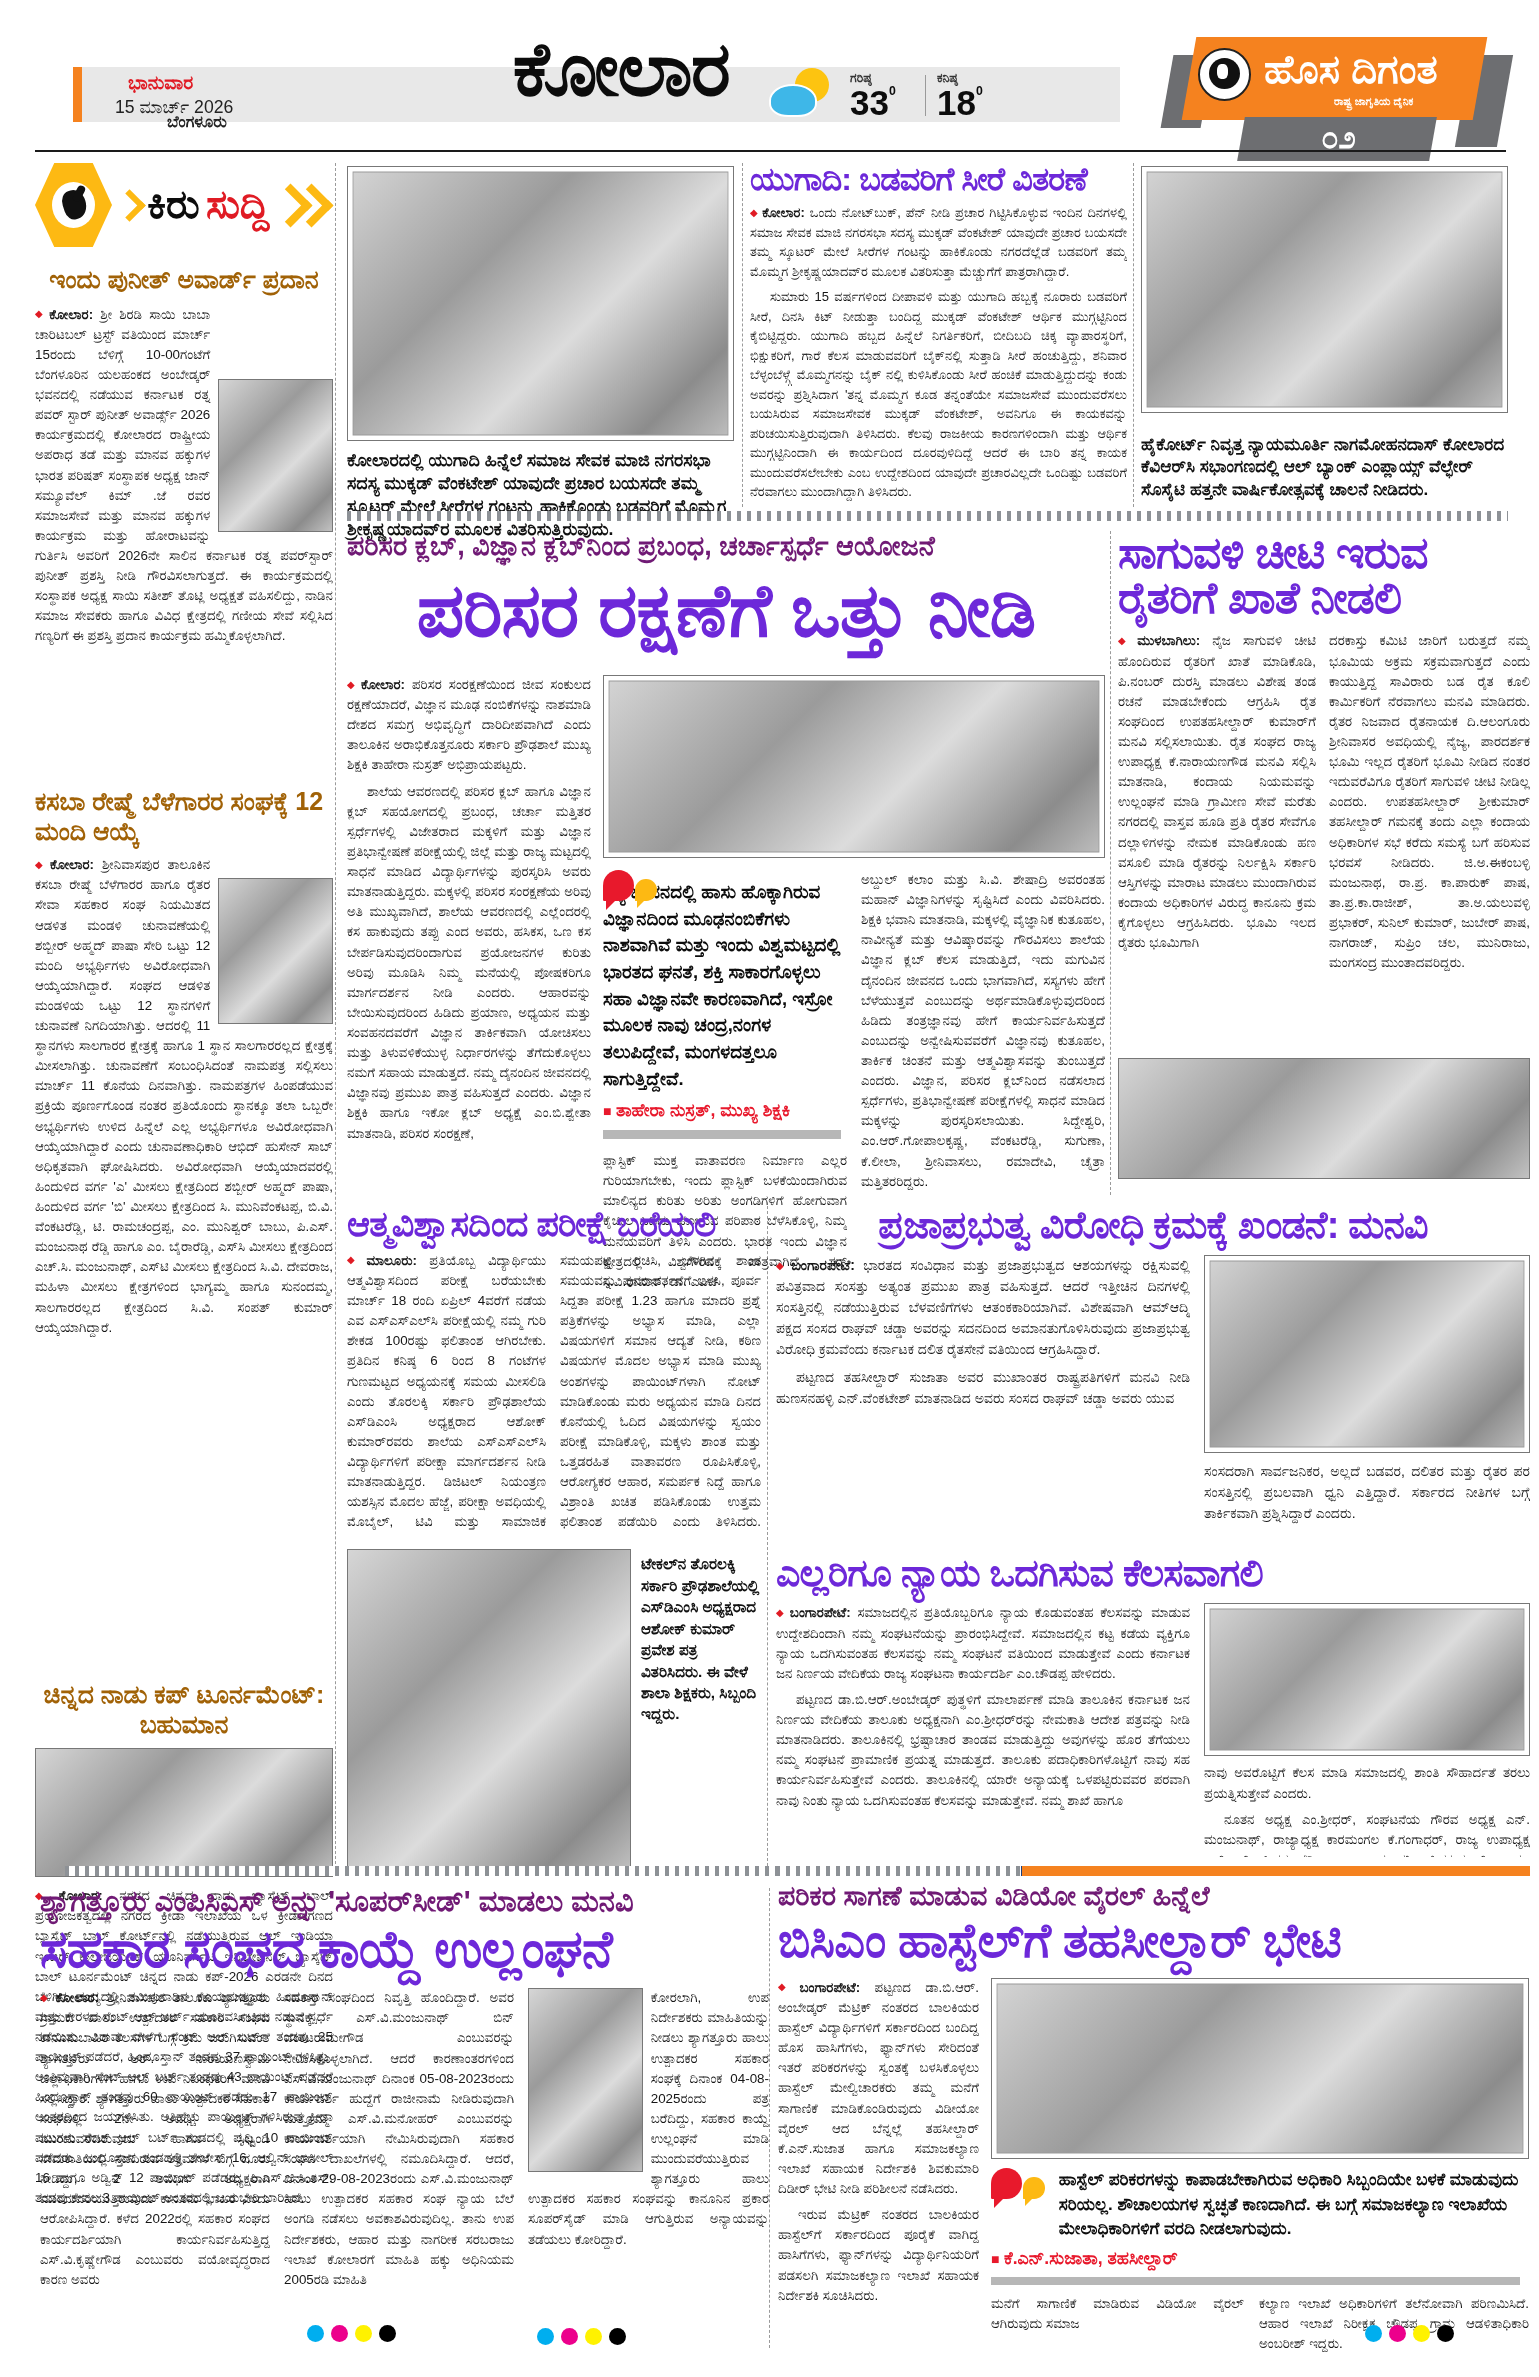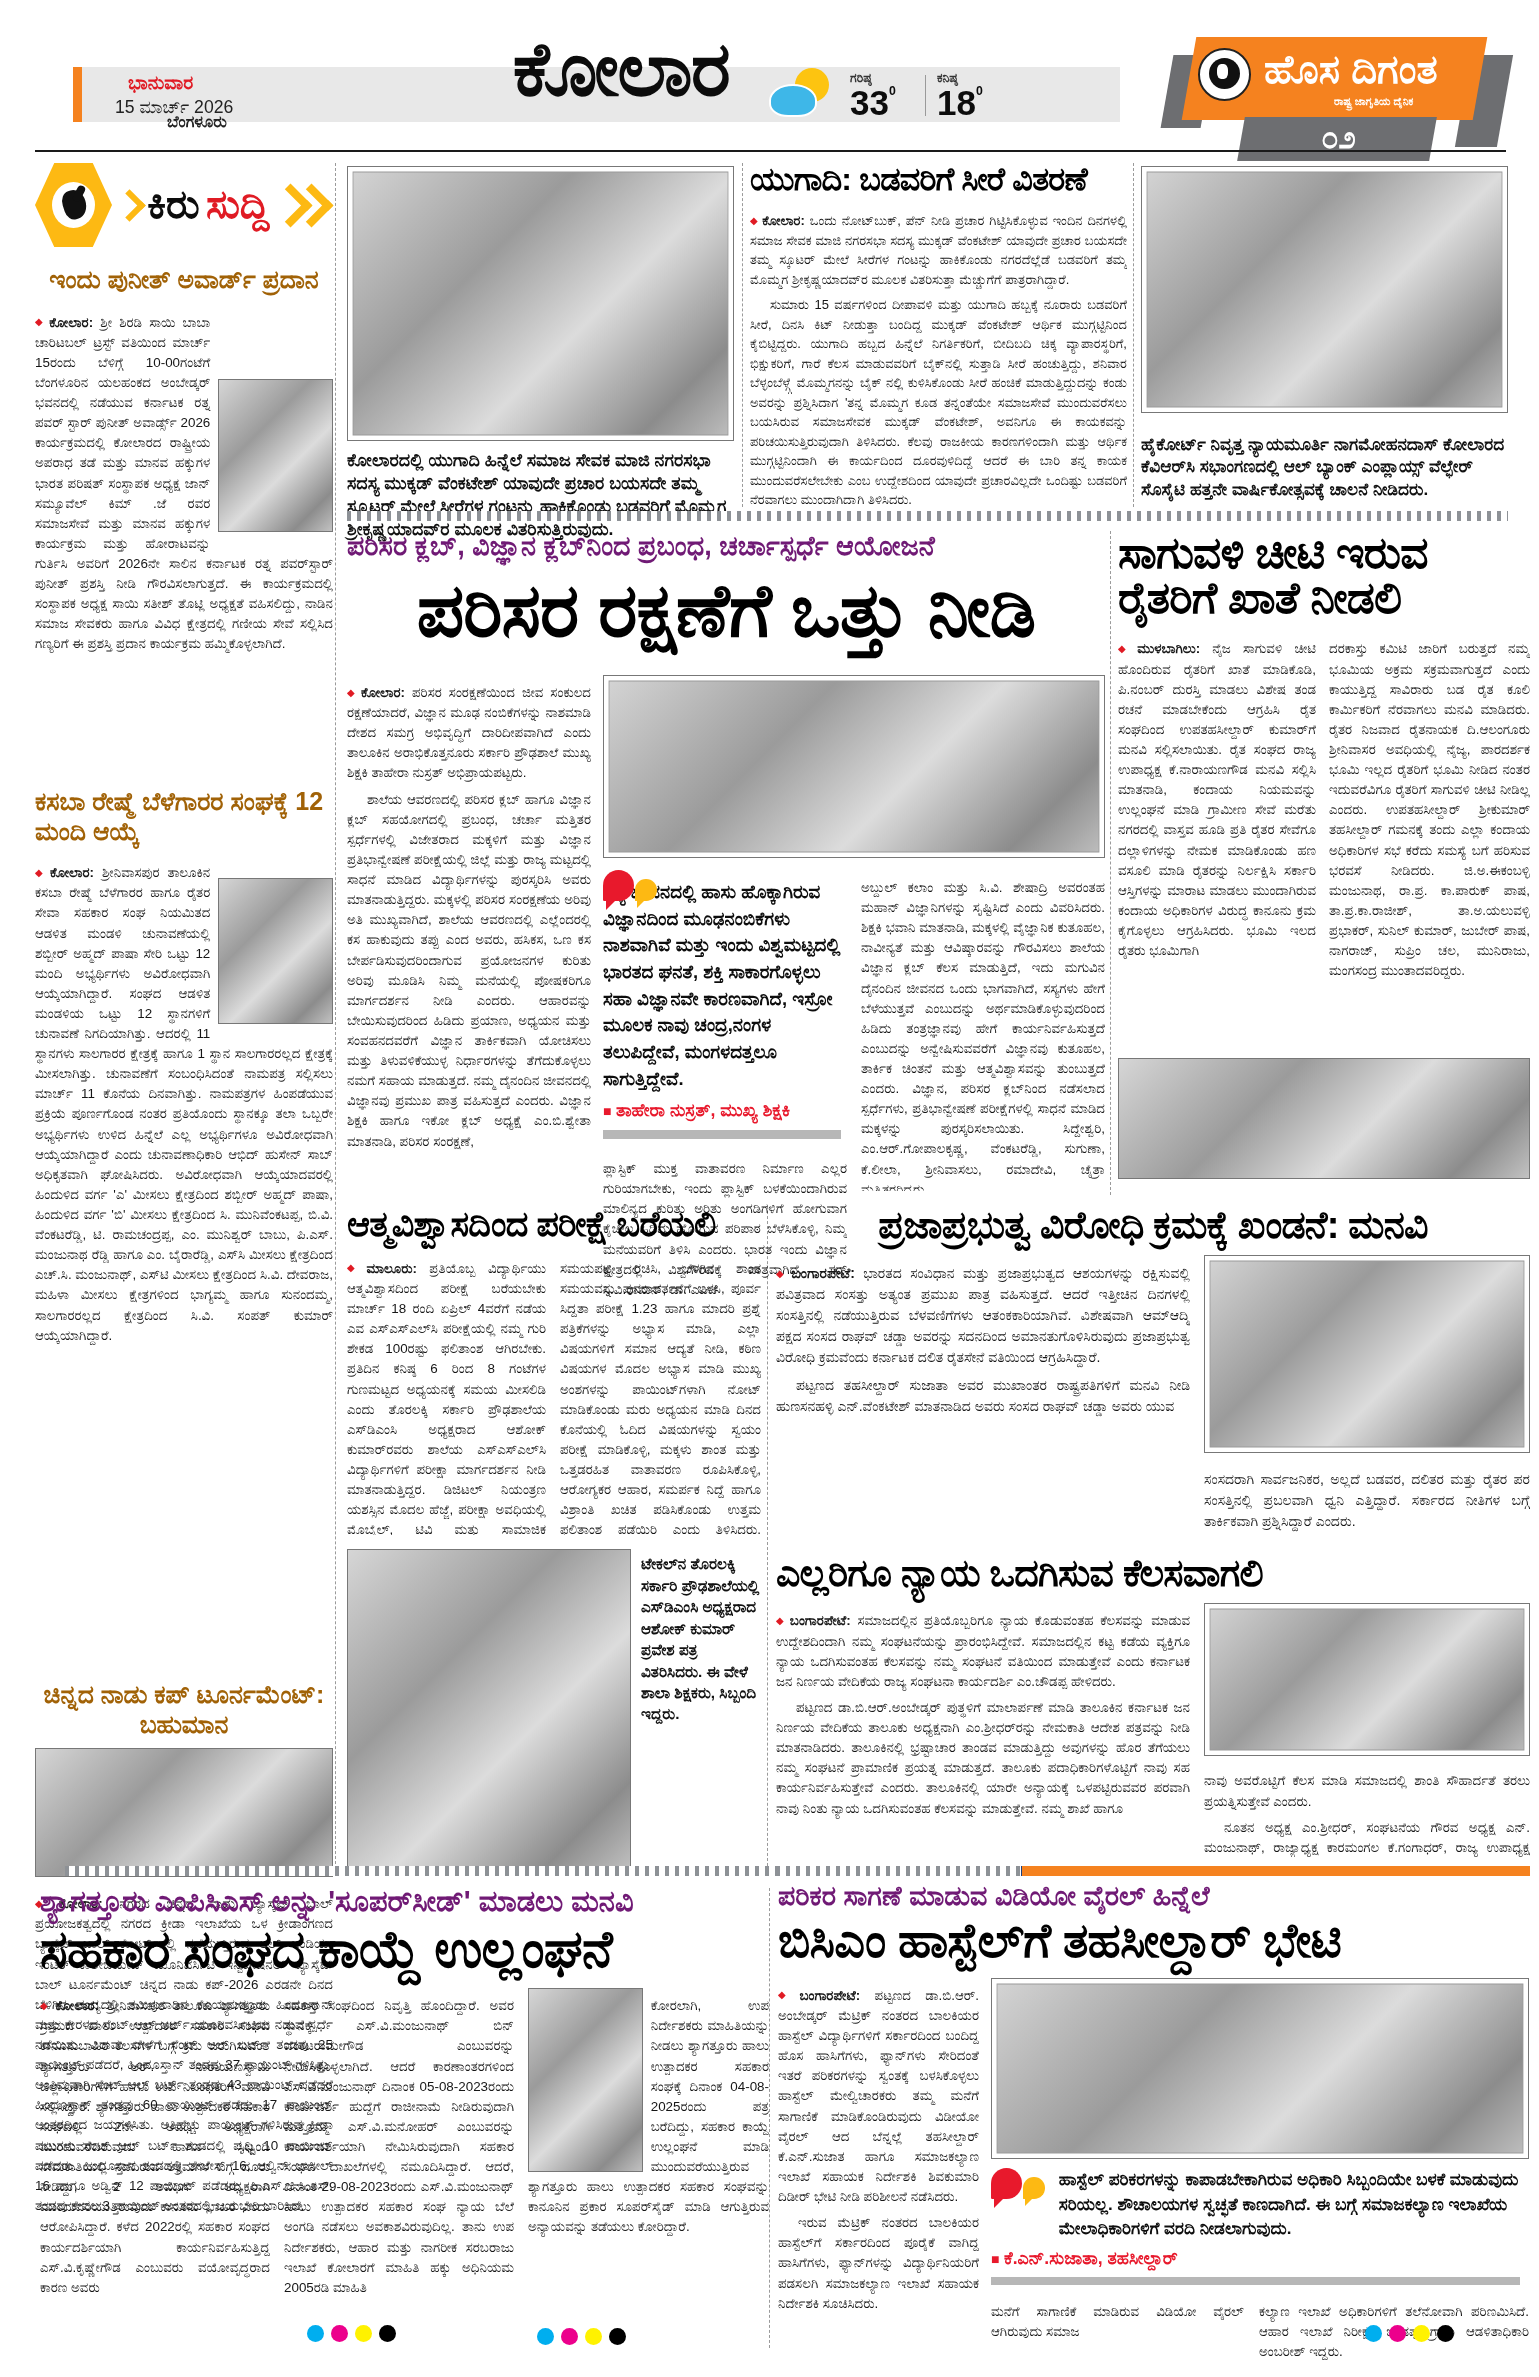--- a/index.html
+++ b/index.html
@@ -22,24 +22,24 @@
   .brand-page{color:#fff;font-size:31px;font-weight:800;}
   .rule{background:#1a1a1a;}
   .vdash{border-left:0.8px dashed #9a9a9a;width:0;}
   .hatch{height:10px;background:repeating-linear-gradient(90deg,#8d9196 0 3.8px,#ffffff 3.8px 10px);}
   .bluebar{height:10px;background:#1e3f7d;}
   .orangebar{height:10px;background:#f5821f;}
   .photo{background:linear-gradient(135deg,#d6d6d6,#9b9b9b 35%,#dcdcdc 60%,#8c8c8c 85%,#c2c2c2);border:0.8px solid #777;box-sizing:border-box;}
   .photo.inner{box-shadow:inset 0 0 0 4.6px #fff, inset 0 0 0 5.4px #999;}
   .caption{font-size:16px;font-weight:600;line-height:1.32;color:#111;text-align:left;}
   .kicker{font-weight:800;color:#701a75;line-height:1.15;}
-  .headline{font-weight:800;color:#000000;line-height:1.02;letter-spacing:-0.8px;}
+  .headline{font-weight:800;color:#6d28d9;line-height:1.02;letter-spacing:-0.8px;}
   .body{font-size:13.4px;line-height:1.5;text-align:justify;color:#161616;overflow:hidden;}
   .body p{margin:0 0 6.1px 0;text-indent:20px;}
-  .body p.first{text-indent:0;margin-top:8px;}
+  .body p.first{text-indent:0;}
   .dl{font-weight:800;}
   .dmark{color:#e01b24;font-size:10px;vertical-align:1.5px;padding-right:3.1px;}
   .kiru-hex{width:77px;height:84px;background:#fdb913;
     clip-path:polygon(25% 0,75% 0,100% 50%,75% 100%,25% 100%,0 50%);position:relative;}
   .kiru-hand{position:absolute;left:17px;top:19px;width:43px;height:46px;background:#fff;border-radius:50%;}
   .kiru-hand:before{content:"";position:absolute;left:10.7px;top:7.7px;width:23px;height:29px;background:#111;
      border-radius:46% 54% 58% 42%;transform:rotate(-18deg);}
   .kiru-hand:after{content:"";position:absolute;left:23px;top:3.1px;width:7.7px;height:17px;background:#111;border-radius:4.6px;transform:rotate(28deg);}
   .chev{width:23px;height:23px;border-top:8.4px solid #fdb913;border-right:8.4px solid #fdb913;transform:rotate(45deg);display:inline-block;}
   .chev.sm{width:17px;height:17px;border-width:6.1px;}

